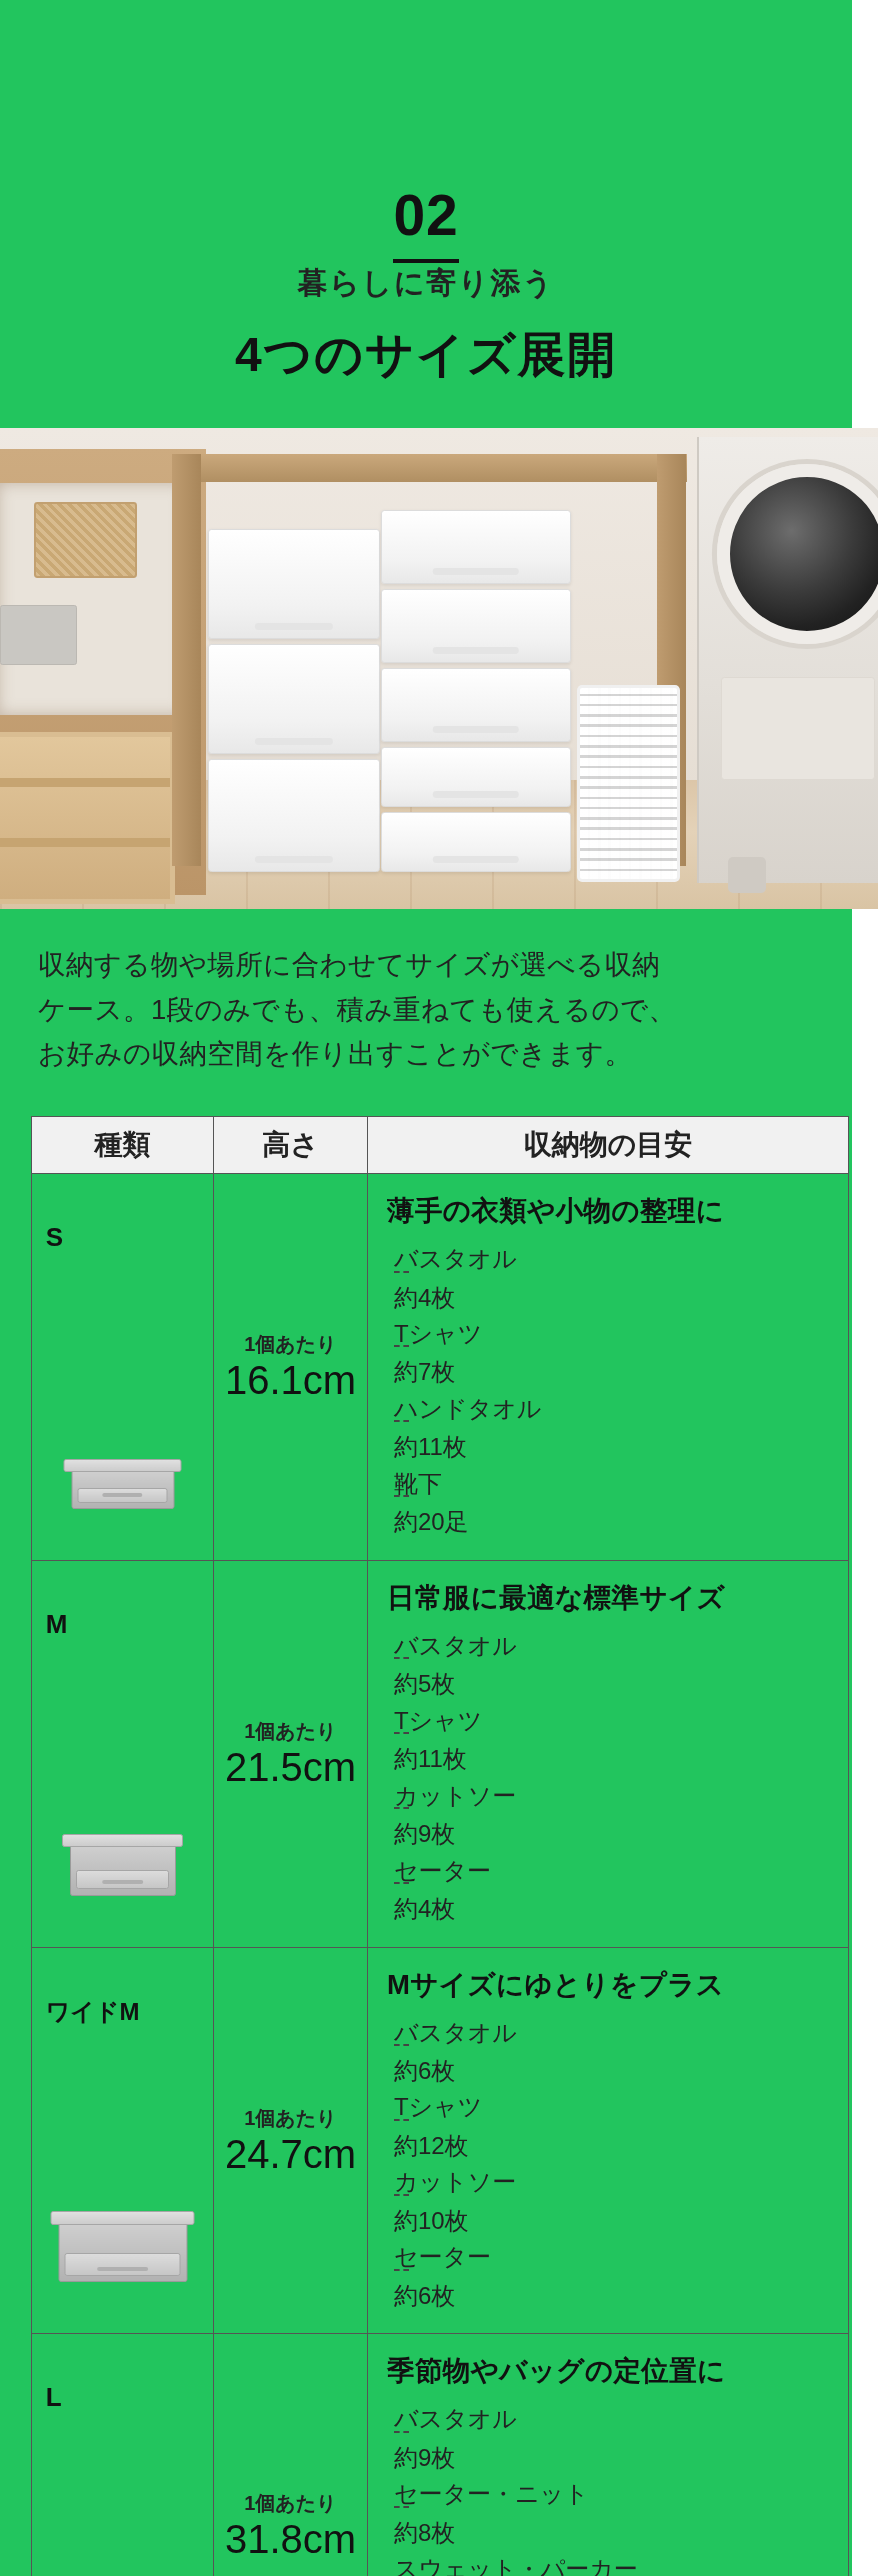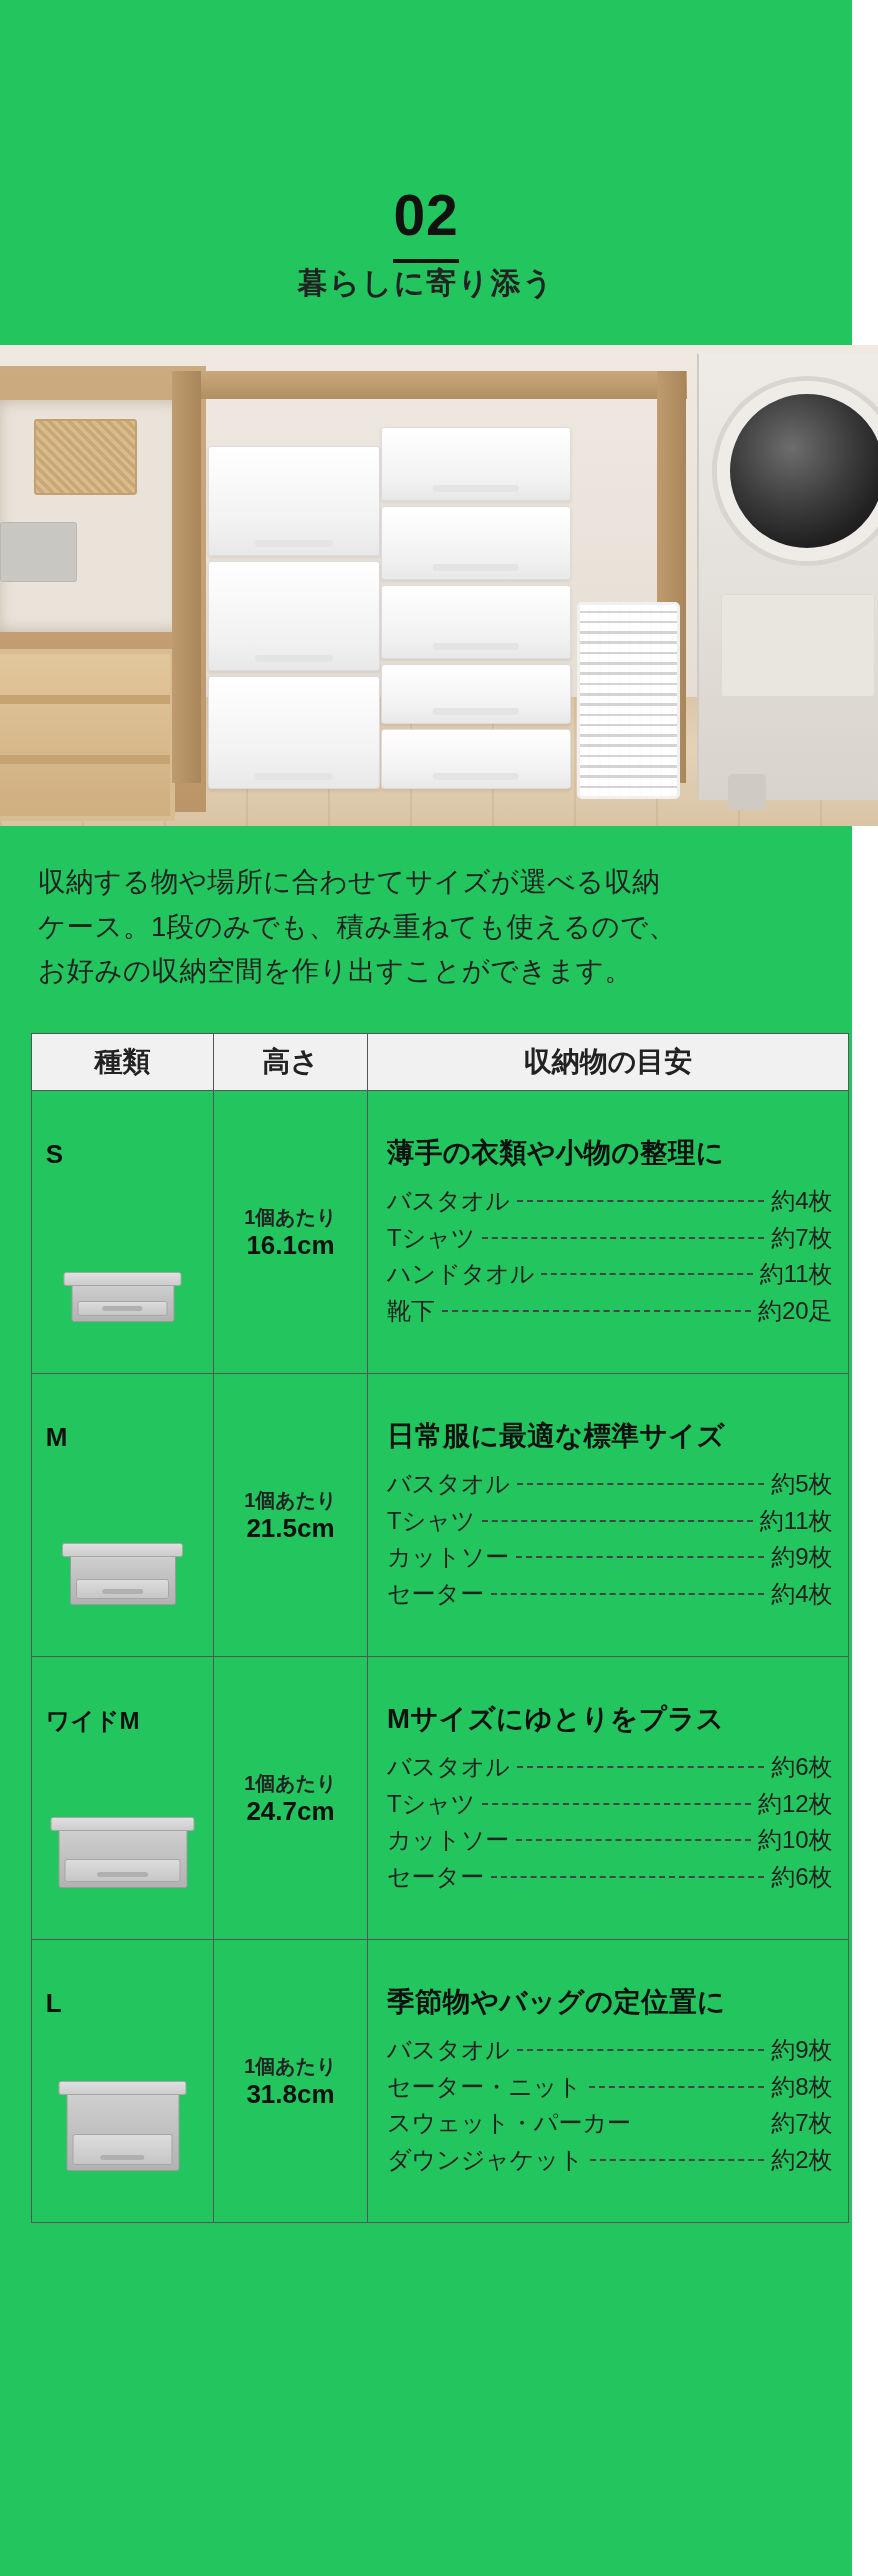--- a/index.html
+++ b/index.html
@@ -213,30 +213,30 @@
     background: linear-gradient(180deg,#dcdcdc,#c6c6c6);
     border:1.7px solid #a6a6a6; border-radius:2.6px;
   }
   .drawer .grip {
     position:absolute; left:50%; transform:translateX(-50%); bottom:10.3px;
     width:40%; height:4.3px; background:#b0b0b0; border-radius:2.6px;
   }
 
   td.height-cell { text-align:center; padding: 0 3.4px; }
   .per-unit { font-size: 20px; font-weight: bold; color:#222; letter-spacing:0; }
-  .height-val { font-size: 26px; font-weight: bold; color:#111; line-height:1.12; }
+  .height-val { font-size: 40px; font-weight: normal; color:#111; line-height:1.12; }
 
   td.desc-cell { padding: 19px 15.4px 19px 19px; }
   .desc-title {
     font-size: 27.5px; font-weight: bold; color:#111; letter-spacing:0.4px;
     margin-bottom: 12px;
   }
   .desc-row {
     display:flex; align-items:baseline; font-size: 24px; color:#222;
-    line-height: 1.52; white-space: nowrap;
+    line-height: 1.52; white-space: nowrap; flex-direction: column;
   }
   .desc-row .nm { flex: 0 0 auto; }
   .desc-row .dots {
     flex: 1 1 auto; margin: 0 6.9px; overflow: hidden;
     border-bottom: 2.6px dashed #444; transform: translateY(-6.9px);
     min-width: 15.4px;
   }
   .desc-row .qty { flex: 0 0 auto; text-align: right; }
 
   
@@ -249,20 +249,21 @@
   .note .ind { padding-left: 34px; display:block; }
 </style>
 </head>
 <body>
 
 <div class="page">
 
   <div class="section-head">
     <div class="sec-num">02</div>
     <div class="sec-sub">暮らしに寄り添う</div>
+    <div class="sec-title">4つのサイズ展開</div>
   </div>
 
   <div class="hero">
     <div class="wall"></div>
     <div class="floor"></div>
 
     <div class="shelf">
       <div class="shelf-inner"></div>
       <div class="basket"></div>
       <div class="box-gray"></div>

